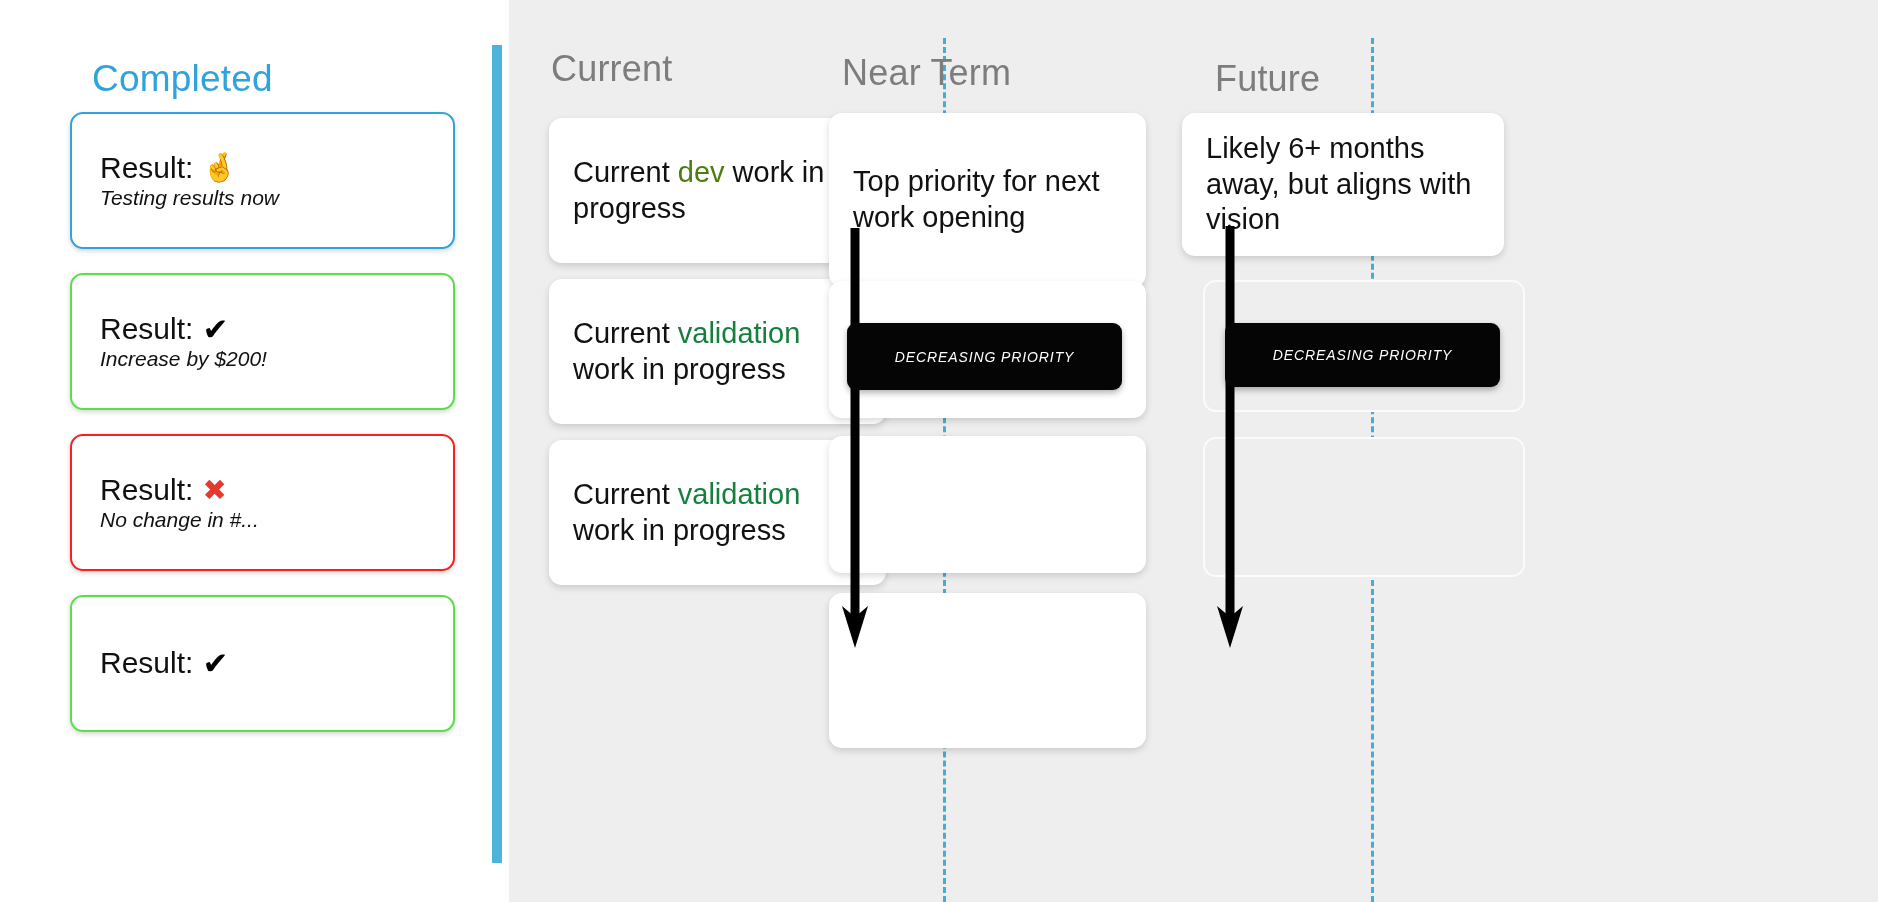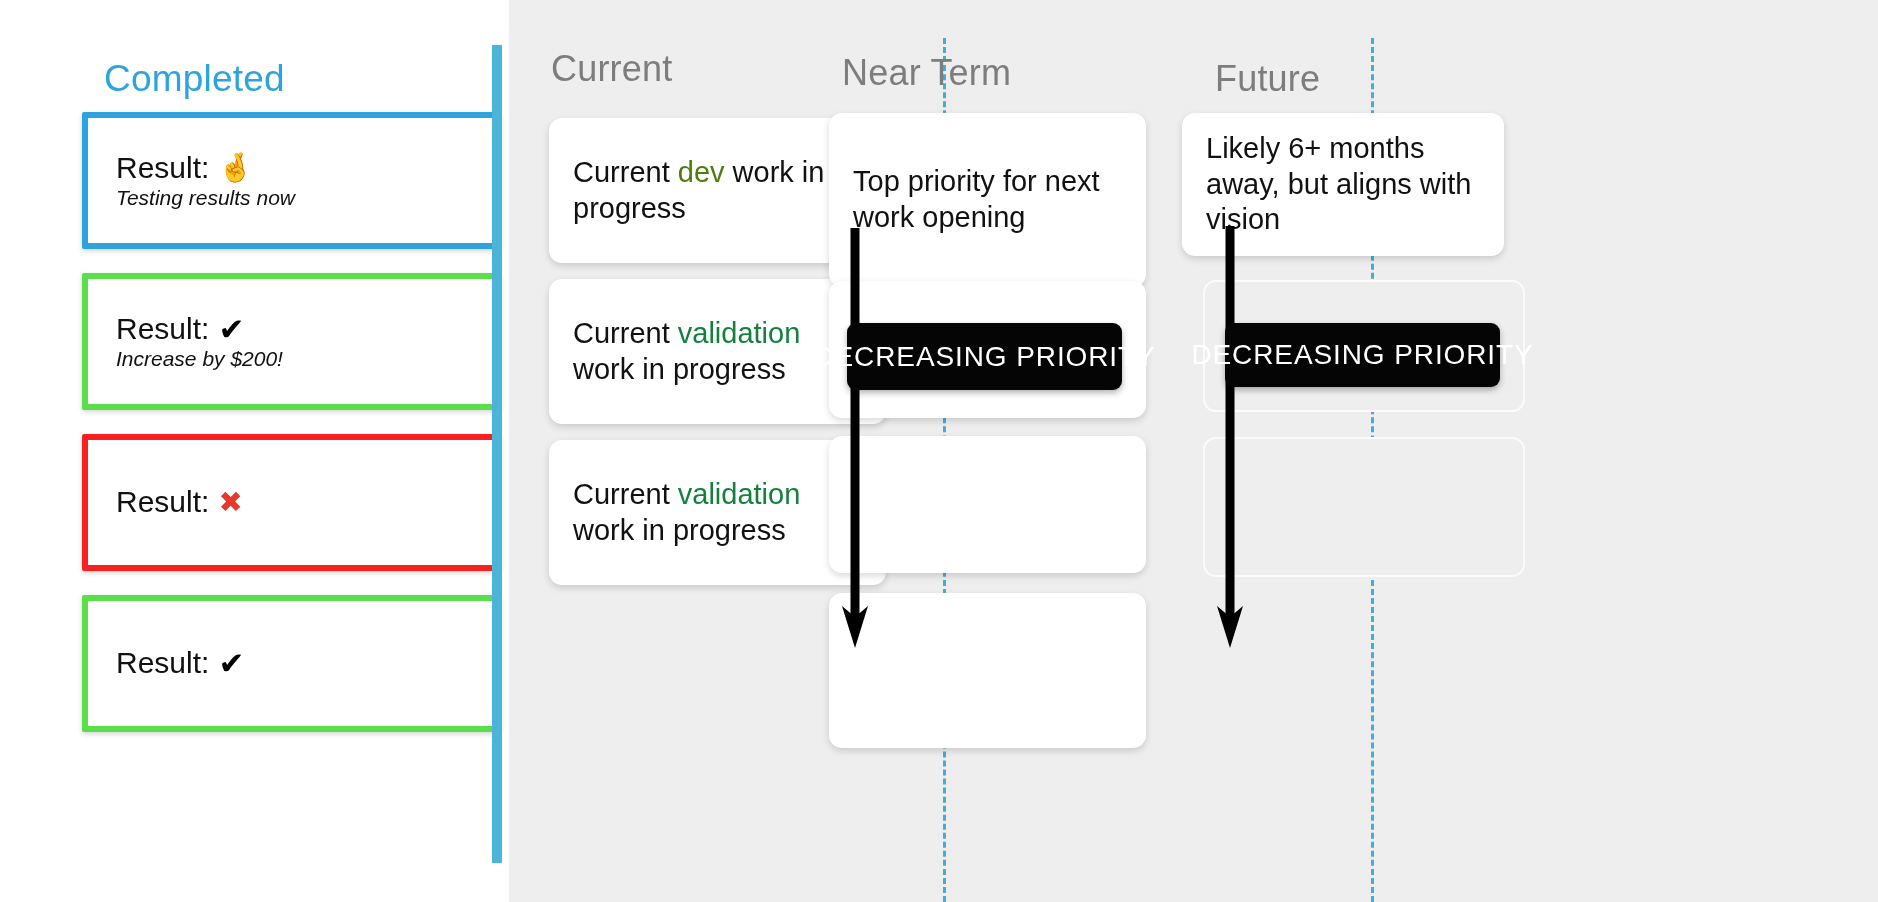--- a/index.html
+++ b/index.html
@@ -13,40 +13,40 @@
   #board {
     position: relative;
     width: 1878px;
     height: 902px;
     background: #ffffff;
   }
 
   
   #left-panel {
     position: absolute;
-    left: 12px; top: 0;
+    left: 0; top: 0;
     width: 495px; height: 902px;
     background: #ffffff;
   }
   #completed-title {
     position: absolute;
     left: 92px; top: 58px;
     font-size: 37px;
     color: #2fa3dd;
     font-weight: 400;
     letter-spacing: 0.2px;
     white-space: nowrap;
   }
   .done-card {
     position: absolute;
     left: 70px;
-    width: 419px;
-    border-radius: 2px;
-    background: #ffffff;
-    border: 6px solid #737373;
+    width: 385px;
+    border-radius: 13px;
+    background: #ffffff;
+    border: 2px solid #737373;
     box-shadow: 0 2px 5px rgba(0,0,0,0.17);
     padding: 14px 26px 14px 28px;
     display: flex;
     flex-direction: column;
     justify-content: center;
   }
   .done-card .r-line {
     font-size: 30px;
     color: #111111;
     line-height: 1.16;
@@ -133,24 +133,25 @@
     background: #050505;
     border-radius: 9px;
     box-shadow: 0 3px 6px rgba(0,0,0,0.3);
     display: flex;
     align-items: center;
     justify-content: center;
     padding: 0 22px;
   }
   .badge .blabel {
     color: #ffffff;
-    font-size: 28px;
+    font-size: 14px;
     letter-spacing: 0.9px;
     white-space: nowrap;
     font-weight: 400;
+    font-style: italic;
   }
 </style>
 </head>
 <body>
 
 <div id="board">
 
   <div id="left-panel">
     <div id="completed-title">Completed</div>
 
@@ -168,20 +169,21 @@
         <span class="glyph check">✔</span>
       </div>
       <div class="r-sub">Increase by $200!</div>
     </div>
 
     <div class="done-card" style="top:434px; height:137px; border-color:#f92020;">
       <div class="r-line">
         <span>Result:</span>
         <span class="glyph cross">✖</span>
       </div>
+      <div class="r-sub">No change in #...</div>
     </div>
 
     <div class="done-card" style="top:595px; height:137px; border-color:#5ade4a;">
       <div class="r-line">
         <span>Result:</span>
         <span class="glyph check">✔</span>
       </div>
     </div>
   </div>
 

